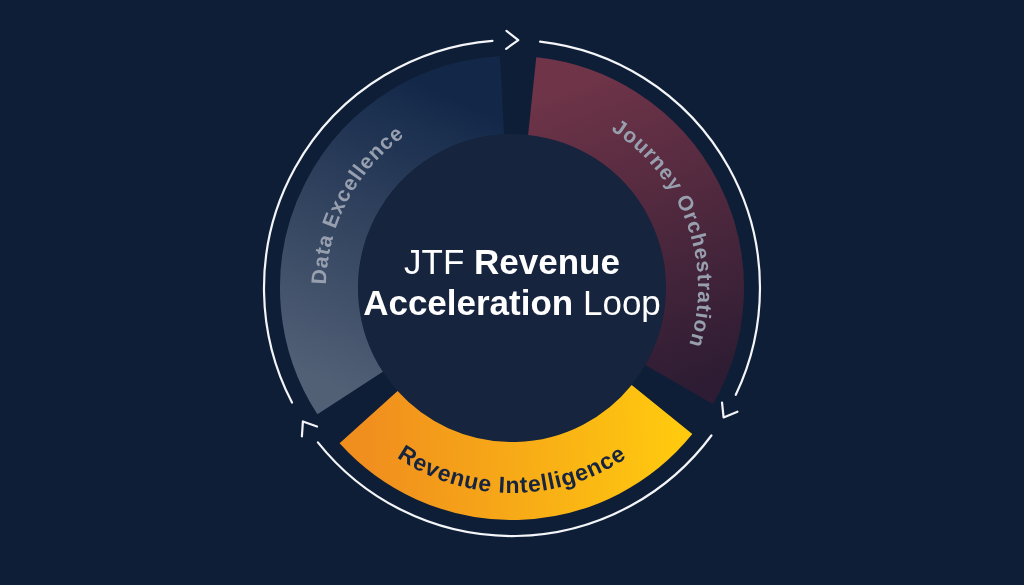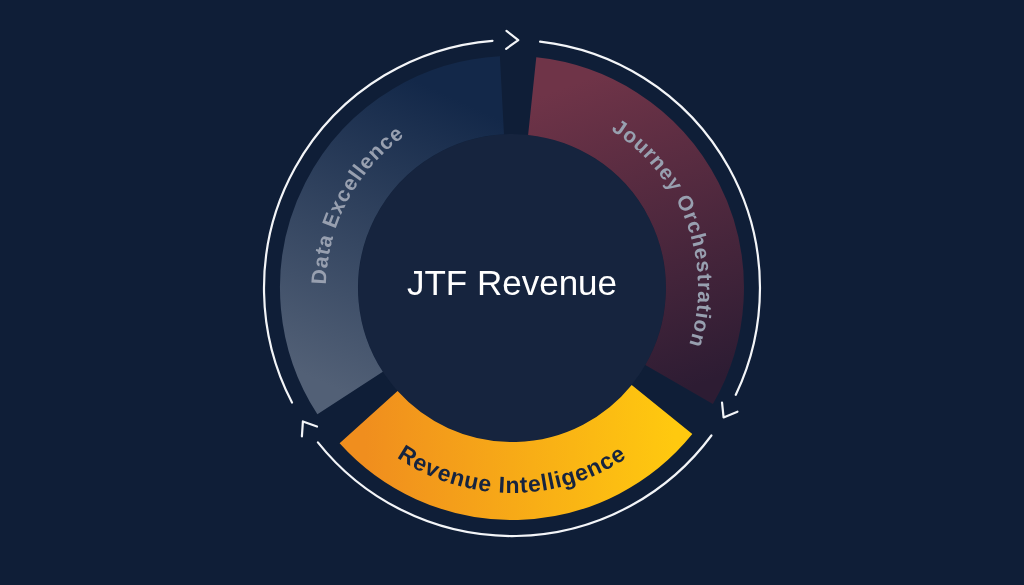--- a/index.html
+++ b/index.html
@@ -32,21 +32,21 @@
     left: 512px; top: 282px;
     transform: translate(-50%, -50%);
     width: 420px;
     text-align: center;
     color: #ffffff;
     font-size: 35px;
     line-height: 41px;
     font-weight: 400;
     white-space: nowrap;
   }
-  .center-title b { font-weight: normal; }
+  .center-title b { font-weight: bold; }
 </style>
 </head>
 <body>
 
 <div class="stage">
 
   <svg width="1024" height="585" viewBox="0 0 1024 585">
     <defs>
       <linearGradient id="gradDE" gradientUnits="userSpaceOnUse" x1="350" y1="395" x2="480" y2="110">
         <stop offset="0" stop-color="#526076"></stop>
@@ -87,15 +87,16 @@
     <text class="arc-label" text-anchor="middle" fill="#98a0b0">
       <textPath href="#tpJO" startOffset="50%">Journey Orchestration</textPath>
     </text>
     <text class="arc-label-dark" text-anchor="middle" fill="#16243f">
       <textPath href="#tpRI" startOffset="50%">Revenue Intelligence</textPath>
     </text>
   </svg>
 
   <div class="center-title">
     <div><span>JTF</span> <b>Revenue</b></div>
+    <div><b>Acceleration</b> <span>Loop</span></div>
   </div>
 
 </div>
 
 </body></html>

